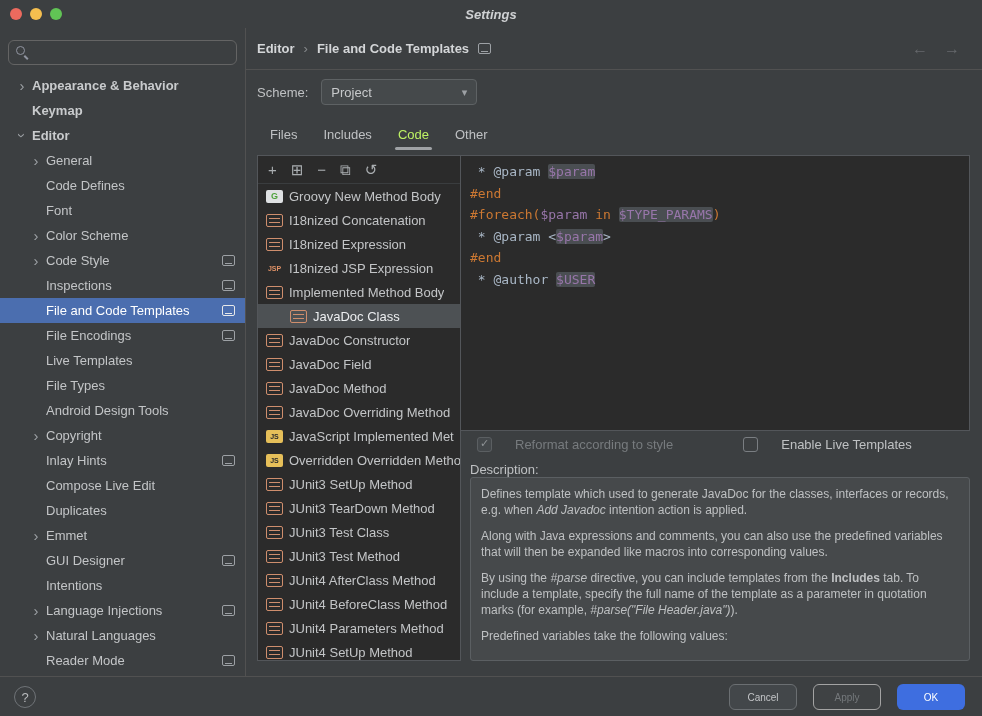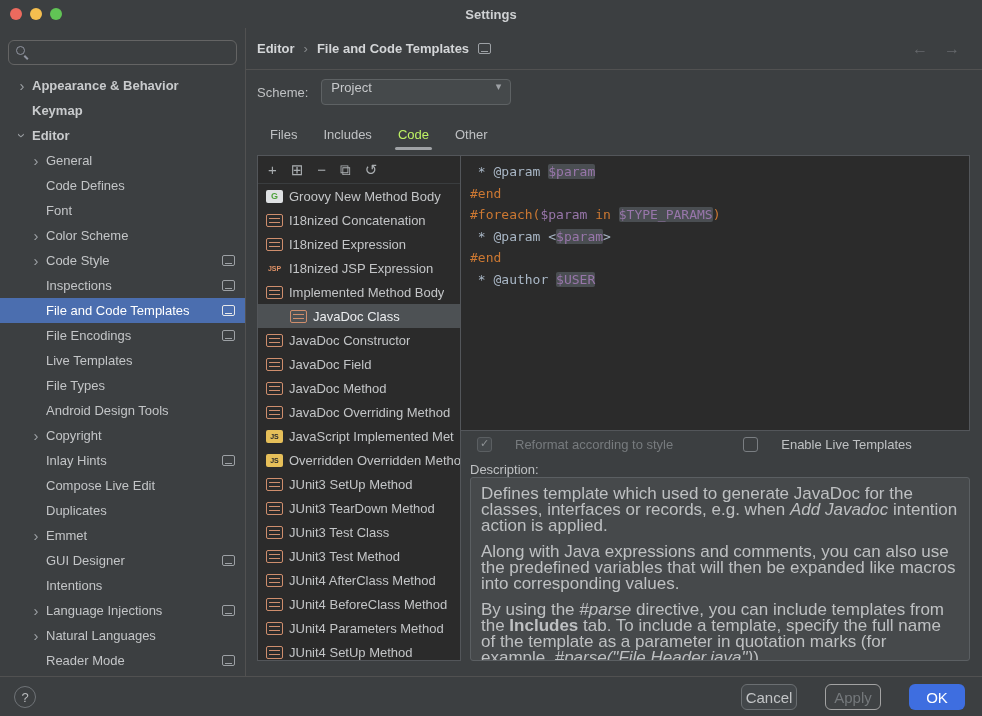--- a/index.html
+++ b/index.html
@@ -5,21 +5,21 @@
   *{margin:0;padding:0;box-sizing:border-box;}
   html,body{width:982px;height:716px;}
   body{font-family:"Liberation Sans",sans-serif;background:#3c3f41;color:#bbbbbb;font-size:13px;overflow:hidden;}
   #window{position:relative;width:982px;height:716px;background:#3c3f41;}
 
   
   .titlebar{position:absolute;top:0;left:0;right:0;height:28px;display:flex;align-items:center;justify-content:center;}
   .traffic{position:absolute;left:10px;top:8px;display:flex;gap:8px;}
   .light{width:12px;height:12px;border-radius:50%;display:inline-block;}
   .light.red{background:#ec6a5e;}.light.yellow{background:#f5bf4f;}.light.green{background:#61c455;}
-  .title{font-weight:bold;color:#cfd1d3;}
+  .title{font-weight:bold;color:#cfd1d3;font-style:italic;}
 
   
   .sidebar{position:absolute;left:0;top:28px;width:246px;bottom:40px;border-right:1px solid #515151;}
   .searchbox{position:absolute;left:8px;top:12px;width:229px;height:25px;border:1px solid #646464;border-radius:6px;display:flex;align-items:center;padding:0 7px;gap:6px;}
   .mag{width:13px;height:13px;position:relative;flex:0 0 auto;}
   .mag::before{content:"";position:absolute;left:0;top:0;width:7px;height:7px;border:1.5px solid #9094a0;border-radius:50%;}
   .mag::after{content:"";position:absolute;left:9px;top:9px;width:5px;height:1.5px;background:#9094a0;transform:rotate(45deg);transform-origin:0 0;}
   .searchinput{flex:1;background:transparent;border:none;outline:none;color:#dddddd;font:13px "Liberation Sans",sans-serif;min-width:0;}
   .tree{position:absolute;left:0;right:0;top:45px;bottom:0;overflow:hidden;}
   .trow{height:25px;display:flex;align-items:center;}
@@ -38,21 +38,21 @@
   
   .main{position:absolute;left:246px;top:28px;right:0;bottom:40px;}
   .header{position:absolute;top:0;left:0;right:0;height:42px;border-bottom:1px solid #515151;display:flex;align-items:center;padding-left:11px;}
   .crumb{font-weight:bold;color:#d4d6d8;}
   .crumb-sep{margin:0 9px;color:#85888b;}
   .header .screen-icon{margin-left:9px;margin-right:0;}
   .nav-arrows{position:absolute;right:22px;top:0;height:42px;display:flex;align-items:center;gap:16px;color:#66696c;font-size:16px;}
 
   .scheme-row{position:absolute;top:50px;left:11px;height:28px;display:flex;align-items:center;}
   .scheme-label{margin-right:13px;color:#bfc1c3;}
-  .dropdown{width:190px;height:26px;background:#45494b;border:1px solid #5e6264;border-radius:4px;display:flex;padding:0 9px;color:#c7c9cb;}
+  .dropdown{width:156px;height:26px;background:#45494b;border:1px solid #5e6264;border-radius:4px;display:flex;align-items:center;padding:0 9px;color:#c7c9cb;}
   .dd-arrow{margin-left:auto;color:#9da1a5;font-size:11px;}
 
   .tabs{position:absolute;top:90px;left:11px;display:flex;}
   .tab{padding:0 13px;height:32px;display:flex;align-items:center;color:#bfc1c3;position:relative;}
   .tab.active{color:#bef264;}
   .tab.active::after{content:"";position:absolute;left:10px;right:10px;bottom:0;height:3px;border-radius:2px;background:#9fa2a5;}
 
   .panels{position:absolute;top:127px;left:11px;width:713px;height:506px;display:flex;}
   .tpl-list{width:204px;border:1px solid #53565a;background:#2b2b2b;overflow:hidden;display:flex;flex-direction:column;flex:0 0 auto;}
   .list-toolbar{height:28px;display:flex;align-items:center;gap:14px;padding:0 10px;color:#a9adb0;flex:0 0 auto;border-bottom:1px solid #3a3d3f;}
@@ -81,27 +81,27 @@
   .options-row{height:26px;display:flex;align-items:center;padding-left:16px;gap:70px;flex:0 0 auto;}
   .opt{display:flex;align-items:center;gap:23px;}
   .cb{width:15px;height:15px;border-radius:3px;position:relative;flex:0 0 auto;}
   .cb.checked.disabled{background:#44484b;border:1px solid #5b5f62;}
   .cb.checked.disabled::after{content:"✓";position:absolute;left:2px;top:-1px;font-size:11px;color:#8f9396;}
   .cb.unchecked{background:transparent;border:1px solid #7a7e82;}
   .opt-label{color:#bfc1c3;}
   .opt.disabled .opt-label{color:#777b7e;}
 
   .desc-label{height:20px;display:flex;align-items:flex-end;padding-left:9px;color:#bfc1c3;flex:0 0 auto;}
-  .desc-box{flex:1;margin-left:9px;background:#46494b;border:1px solid #5b5f62;border-radius:3px;padding:8px 10px;font-size:17px;line-height:16px;color:#bec0c2;overflow:hidden;}
+  .desc-box{flex:1;margin-left:9px;background:#46494b;border:1px solid #5b5f62;border-radius:3px;padding:8px 10px;font-size:12px;line-height:16px;color:#bec0c2;overflow:hidden;}
   .desc-p{margin-bottom:10px;}
 
   
   .footer{position:absolute;left:0;right:0;bottom:0;height:40px;border-top:1px solid #515151;}
   .help-btn{position:absolute;left:14px;top:9px;width:22px;height:22px;border:1px solid #6f7377;border-radius:50%;display:flex;align-items:center;justify-content:center;color:#b9bbbd;font-size:13px;}
-  .btn{position:absolute;top:7px;height:26px;width:56px;border-radius:6px;display:flex;align-items:center;justify-content:center;font-size:15px;}
+  .btn{position:absolute;top:7px;height:26px;width:68px;border-radius:6px;display:flex;align-items:center;justify-content:center;font-size:10px;}
   .btn-cancel{right:185px;background:#43474a;border:1px solid #6b6f72;color:#c3c5c7;}
   .btn-apply{right:101px;background:#3f4244;border:1px solid #a3a3a3;color:#74787b;}
   .btn-ok{right:17px;background:var(--ok-button,#3e6ee0);border:1px solid transparent;color:#ffffff;}
 </style>
 </head>
 <body>
 
 <div id="window">
 
   <div class="titlebar">

